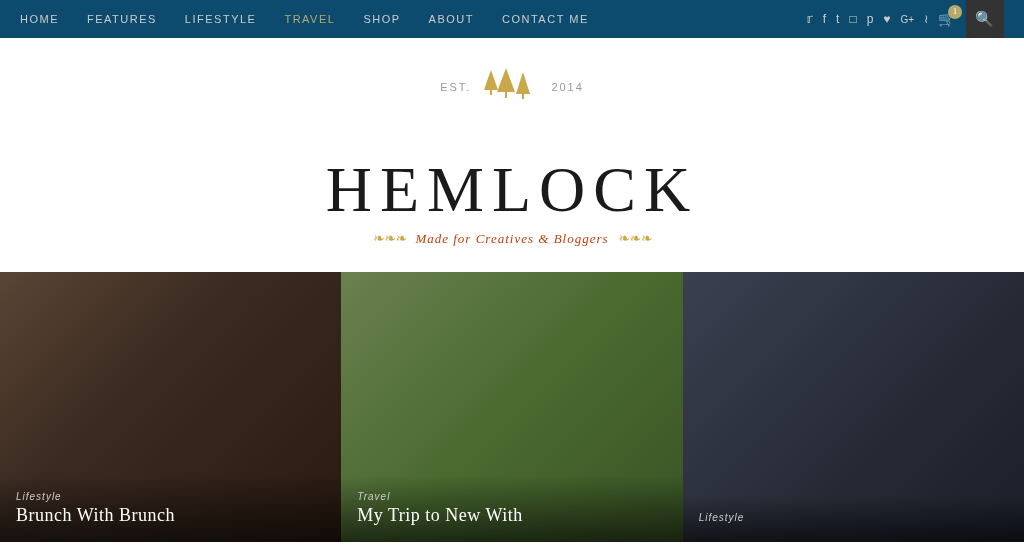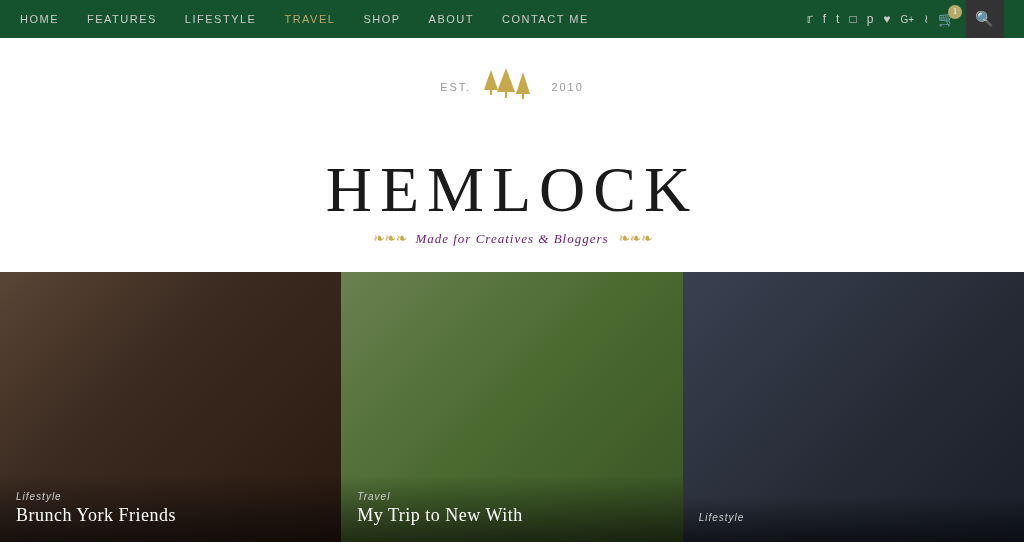--- a/index.html
+++ b/index.html
@@ -1,20 +1,20 @@
 <!DOCTYPE html>
 <html><head>
   <meta charset="utf-8">
   <style>
     * { margin: 0; padding: 0; box-sizing: border-box; }
     body { font-family: 'Georgia', serif; background: #fff; width: 1024px; overflow-x: hidden; }
 
     
     nav {
-      background: #14532d;
+      background: #0c4a6e;
       display: flex;
       align-items: center;
       justify-content: space-between;
       height: 38px;
       padding: 0 20px;
     }
     .nav-links {
       display: flex;
       align-items: center;
       gap: 28px;
@@ -104,21 +104,21 @@
     }
     .logo-tagline {
       display: flex;
       align-items: center;
       gap: 10px;
       margin-top: 8px;
     }
     .logo-tagline-text {
       font-style: italic;
       font-size: 13px;
-      color: #701a75;
+      color: #c2410c;
       letter-spacing: 1px;
     }
     .divider-ornament {
       color: #c9a84c;
       font-size: 14px;
       letter-spacing: -2px;
     }
 
     
     .slider-section {
@@ -261,21 +261,21 @@
       <rect x="9" y="22" width="2" height="5" fill="#c9a84c"></rect>
 
       <polygon points="25,0 16,24 34,24" fill="#c9a84c"></polygon>
       <rect x="24" y="24" width="2" height="6" fill="#c9a84c"></rect>
 
       <polygon points="42,4 35,26 49,26" fill="#c9a84c"></polygon>
       <rect x="41" y="26" width="2" height="5" fill="#c9a84c"></rect>
 
       <polygon points="8,8 4,20 12,20" fill="#c9a84c"></polygon>
     </svg>
-    <span class="logo-year">2010</span>
+    <span class="logo-year">2014</span>
   </div>
   <div class="logo-title">HEMLOCK</div>
   <div class="logo-tagline">
     <span class="divider-ornament">❧ ❧ ❧</span>
     <span class="logo-tagline-text">Made for Creatives &amp; Bloggers</span>
     <span class="divider-ornament">❧ ❧ ❧</span>
   </div>
 </div>
 
 <div class="slider-section">
@@ -300,21 +300,21 @@
         <rect x="90" y="140" width="60" height="40" rx="5" fill="#c8a060" opacity="0.8"></rect>
 
         <rect x="230" y="130" width="22" height="55" rx="4" fill="rgba(180,210,160,0.6)"></rect>
 
         <ellipse cx="160" cy="60" rx="30" ry="80" fill="#1a1008" opacity="0.5"></ellipse>
         <ellipse cx="160" cy="20" rx="20" ry="25" fill="#2a1a08" opacity="0.6"></ellipse>
       </svg>
     </div>
     <div class="slide-overlay">
       <div class="slide-category">Lifestyle</div>
-      <div class="slide-title">Brunch York Friends</div>
+      <div class="slide-title">Brunch With Brunch</div>
     </div>
   </div>
 
   <div class="slide-card">
     <div class="park-scene">
       <svg width="100%" height="100%" xmlns="http://www.w3.org/2000/svg" preserveAspectRatio="xMidYMid slice">
         <defs>
           <linearGradient id="parkGrad" x1="0%" y1="0%" x2="100%" y2="100%">
             <stop offset="0%" style="stop-color:#6a8a50;stop-opacity:1"></stop>
             <stop offset="100%" style="stop-color:#3a5520;stop-opacity:1"></stop>

